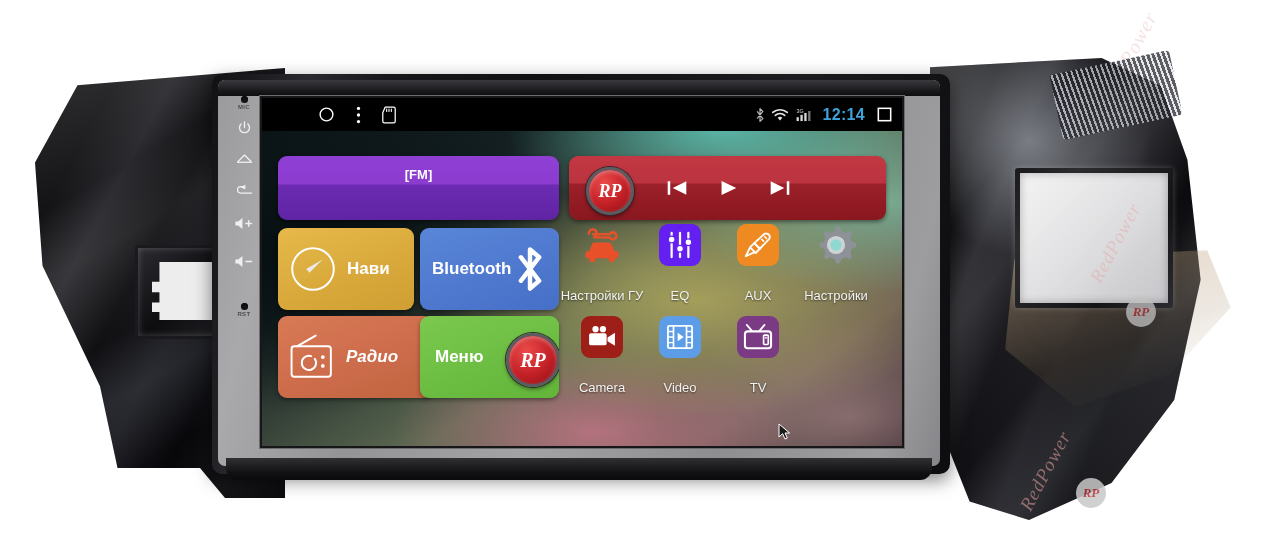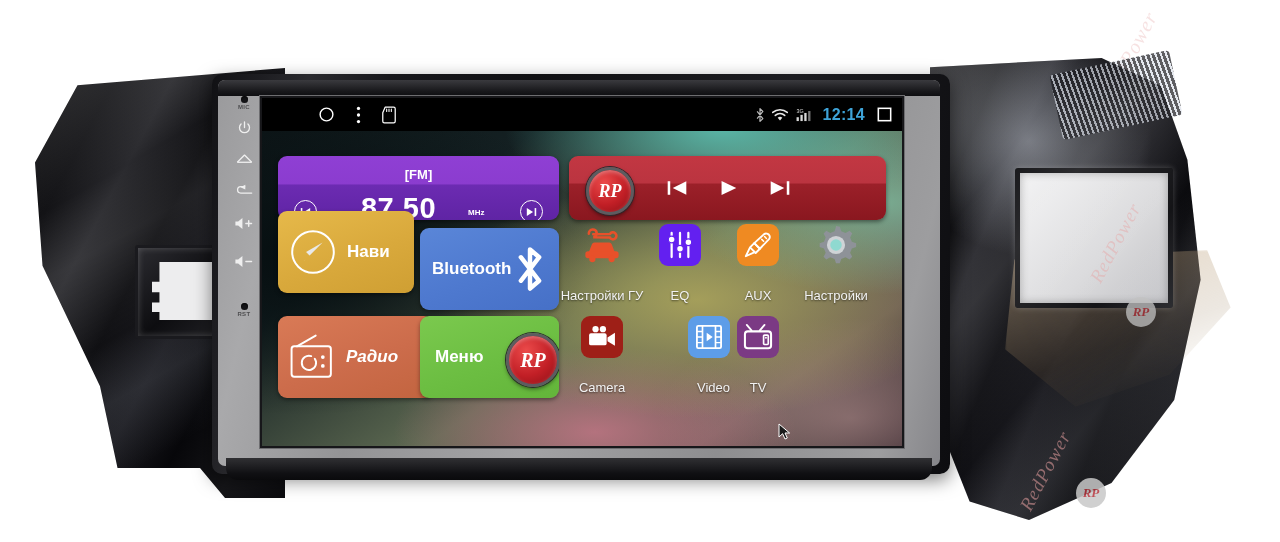--- a/index.html
+++ b/index.html
@@ -126,21 +126,21 @@
       display:flex;align-items:center;justify-content:center;
       font-family:"Liberation Serif",serif;font-style:italic;font-weight:bold;color:#fff;}
   #media-rp{left:17px;top:11px;width:42px;height:42px;font-size:18px;}
   .mbtn{position:absolute;top:20px;width:26px;height:24px;display:flex;align-items:center;justify-content:center;}
   #m-prev{left:95px;} #m-play{left:146px;} #m-next{left:198px;}
 
   
   .tile{position:absolute;border-radius:9px;display:flex;align-items:center;
       box-shadow:0 2px 4px rgba(0,0,0,.4);overflow:hidden;}
   .tile .lbl{color:#fff;font-size:17px;font-weight:bold;}
-  #t-navi{left:16px;top:80px;width:136px;height:82px;
+  #t-navi{left:16px;top:97px;width:136px;height:82px;
       background:linear-gradient(160deg,#e6b94a,#d9a93c 55%,#cf9f33);}
   #t-bt{left:158px;top:97px;width:139px;height:82px;
       background:linear-gradient(160deg,#5a86d8,#4e79cf 55%,#4670c7);}
   #t-radio{left:16px;top:185px;width:155px;height:82px;
       background:linear-gradient(160deg,#d97a56,#cc6c4b 55%,#c2643f);font-style:italic;}
   #t-menu{left:158px;top:185px;width:139px;height:82px;
       background:linear-gradient(160deg,#7bc94e,#6cbe42 55%,#63b53a);}
   #menu-rp{left:86px;top:17px;width:48px;height:48px;font-size:20px;}
 
   
@@ -269,36 +269,20 @@
         <svg width="18" height="17" viewBox="0 0 22 22">
           <path d="M17 3 L4 11 L17 19 Z" stroke="#fff" stroke-width="1.8" fill="#fff"></path>
         </svg>
       </div>
     </div>
 
     <div id="home">
 
       <div class="widget" id="w-fm">
         <div id="w-fm-title">[FM]</div>
-        <div id="w-fm-body">
-          <div class="rbtn" id="fm-prev">
-            <svg width="11" height="10" viewBox="0 0 14 12">
-              <rect x="1" y="1" width="2" height="10" fill="#fff"></rect>
-              <path d="M13 1 L5 6 L13 11 Z" fill="#fff"></path>
-            </svg>
-          </div>
-          <div class="freq">87.50</div>
-          <div class="unit">MHz</div>
-          <div class="rbtn" id="fm-next">
-            <svg width="11" height="10" viewBox="0 0 14 12">
-              <path d="M1 1 L9 6 L1 11 Z" fill="#fff"></path>
-              <rect x="11" y="1" width="2" height="10" fill="#fff"></rect>
-            </svg>
-          </div>
-        </div>
       </div>
 
       <div class="widget" id="w-media">
         <div id="w-media-inner">
           <div class="rp-logo" id="media-rp">RP</div>
           <div class="mbtn" id="m-prev">
             <svg width="22" height="18" viewBox="0 0 26 20">
               <rect x="2" y="2" width="3" height="16" fill="#fff"></rect>
               <path d="M24 2 L8 10 L24 18 Z" fill="#fff"></path>
             </svg>
@@ -402,21 +386,21 @@
           <svg width="30" height="24" viewBox="0 0 32 26">
             <circle cx="9" cy="4.5" r="3.4" fill="#fff"></circle>
             <circle cx="17" cy="4.5" r="3.4" fill="#fff"></circle>
             <rect x="2" y="9" width="19" height="13" rx="2" fill="#fff"></rect>
             <path d="M22 13.5 L30 8.5 v14 L22 17.5 Z" fill="#fff"></path>
           </svg>
         </div>
         <div class="glbl">Camera</div>
       </div>
 
-      <div class="gitem" style="left:396px;top:185px;align-items:flex-end;">
+      <div class="gitem" style="left:382px;top:185px;">
         <div class="gicon" style="background:#5d9de8;">
           <svg width="28" height="26" viewBox="0 0 30 28">
             <rect x="2" y="2" width="26" height="24" rx="1.5" stroke="#fff" stroke-width="2" fill="none"></rect>
             <path d="M8 2 v24 M22 2 v24" stroke="#fff" stroke-width="1.8"></path>
             <path d="M2 8 h6 M2 14 h6 M2 20 h6 M22 8 h6 M22 14 h6 M22 20 h6" stroke="#fff" stroke-width="1.5"></path>
             <path d="M12.5 9.5 L19 14 l-6.5 4.5 Z" fill="#fff"></path>
           </svg>
         </div>
         <div class="glbl">Video</div>
       </div>

